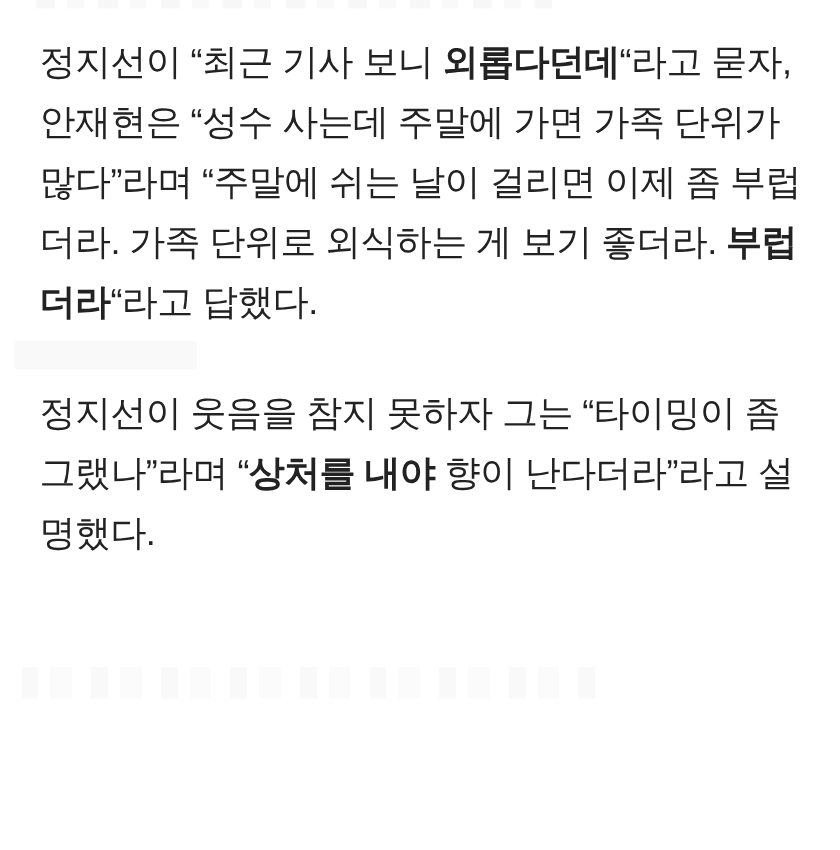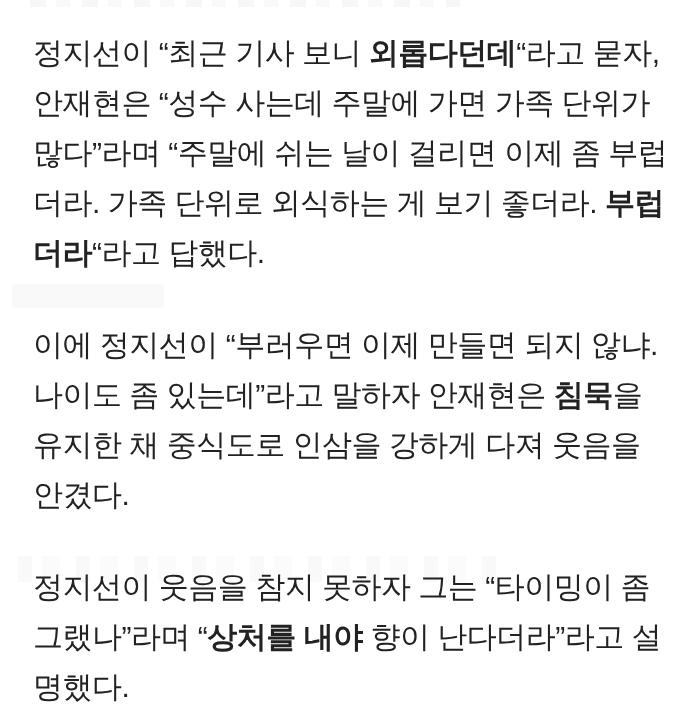--- a/index.html
+++ b/index.html
@@ -68,17 +68,16 @@
   }
 </style>
 </head>
 <body data-name="page-background" style="background: rgb(255, 255, 255);">
 
 <main data-name="article">
   <div class="ghost ghost-top" data-name="faded-cropped-text-top"></div>
   <div class="ghost ghost-mid" data-name="faded-remnant-mid"></div>
   <div data-name="article-body">
       <p data-name="paragraph" style="color: rgb(34, 34, 34);"><span data-name="body-text">정지선이 “최근 기사 보니 </span><span data-name="emphasized-text" class="bold">외롭다던데</span><span data-name="body-text">“라고 묻자, 안재현은 “성수 사는데 주말에 가면 가족 단위가 많다”라며 “주말에 쉬는 날이 걸리면 이제 좀 부럽더라. 가족 단위로 외식하는 게 보기 좋더라. </span><span data-name="emphasized-text" class="bold">부럽더라</span><span data-name="body-text">“라고 답했다.</span></p>
-      <p data-name="paragraph" style="color: rgb(34, 34, 34);"><span data-name="body-text">이에 정지선이 “부러우면 이제 만들면 되지 않냐. 나이도 좀 있는데”라고 말하자 안재현은 </span><span data-name="emphasized-text" class="bold">침묵</span><span data-name="body-text">을 유지한 채 중식도로 인삼을 강하게 다져 웃음을 안겼다.</span></p>
       <p data-name="paragraph" style="color: rgb(34, 34, 34);"><span data-name="body-text">정지선이 웃음을 참지 못하자 그는 “타이밍이 좀 그랬나”라며 “</span><span data-name="emphasized-text" class="bold">상처를 내야</span><span data-name="body-text"> 향이 난다더라”라고 설명했다.</span></p>
     </div>
   <div class="ghost ghost-bottom" data-name="faded-cropped-text-bottom"></div>
 </main>
 
 </body></html>

